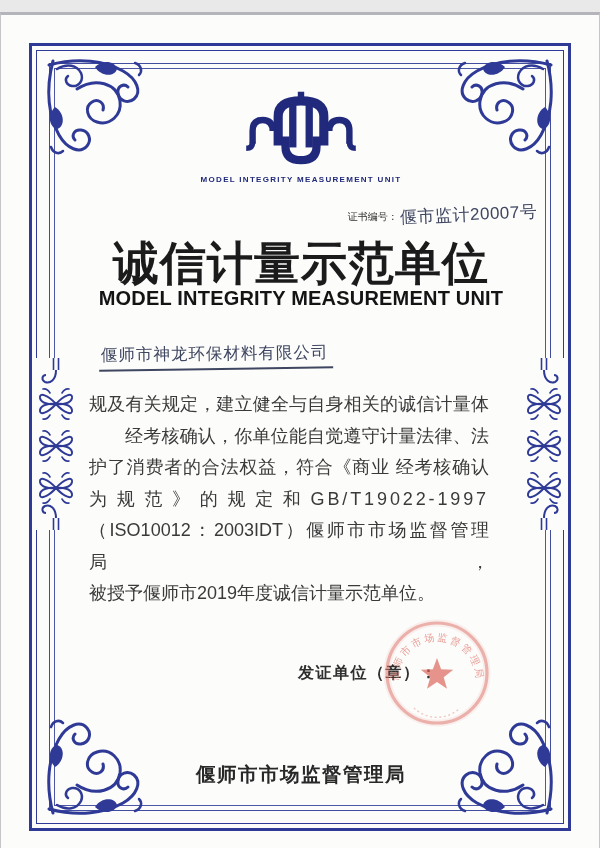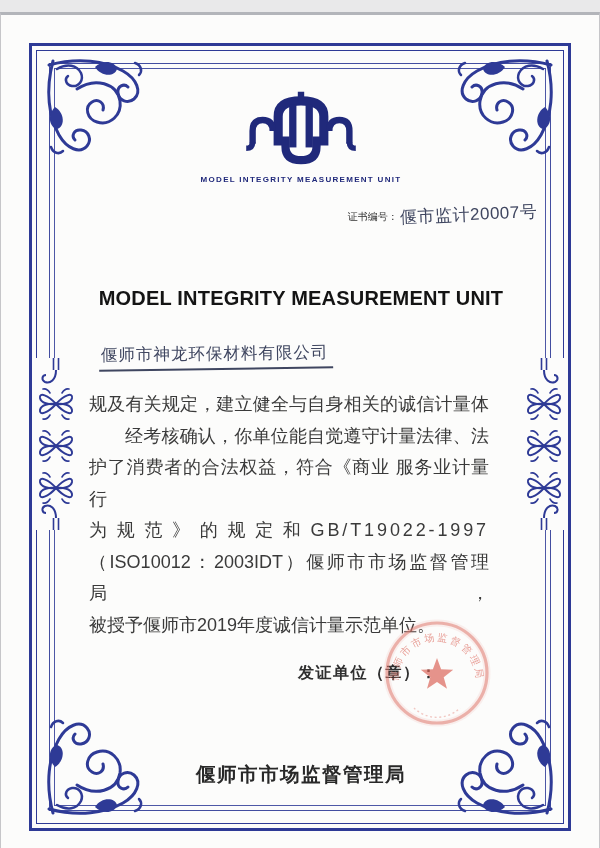--- a/index.html
+++ b/index.html
@@ -184,28 +184,29 @@
       <path d="M118,58 Q118,65 125,65" stroke-width="6"></path>
     </g>
     <rect x="61.5" y="3" width="7" height="10" fill="#20297b"></rect>
   </svg>
   <div class="logo-caption">MODEL INTEGRITY MEASUREMENT UNIT</div>
 
   <div class="cert-row">
     <span class="cert-label">证书编号：</span><span class="handwriting cert-value">偃市监计20007号</span>
   </div>
 
+  <div class="title-zh">诚信计量示范单位</div>
   <div class="title-en">MODEL INTEGRITY MEASUREMENT UNIT</div>
 
   <div class="recipient handwriting">偃师市神龙环保材料有限公司</div>
 
   <div class="body-text">
     <div class="body-line">规及有关规定，建立健全与自身相关的诚信计量体</div>
     <div class="body-line first">经考核确认，你单位能自觉遵守计量法律、法</div>
-    <div class="body-line">护了消费者的合法权益，符合《商业 服务业计量行</div>
+    <div class="body-line">护了消费者的合法权益，符合《商业 经考核确认</div>
     <div class="body-line spread">为规范》的规定和GB/T19022-1997</div>
     <div class="body-line">（ISO10012：2003IDT）偃师市市场监督管理局，</div>
     <div class="body-line last">被授予偃师市2019年度诚信计量示范单位。</div>
   </div>
 
   <div class="issuer-label">发证单位（章）：</div>
   <svg class="seal" viewBox="0 0 110 110">
     <defs>
       <path id="sealArc" d="M 18,74 A 39,39 0 1 1 92,74" fill="none"></path>
       <path id="sealArcB" d="M 32,90 A 33,33 0 0 0 78,90" fill="none"></path>

